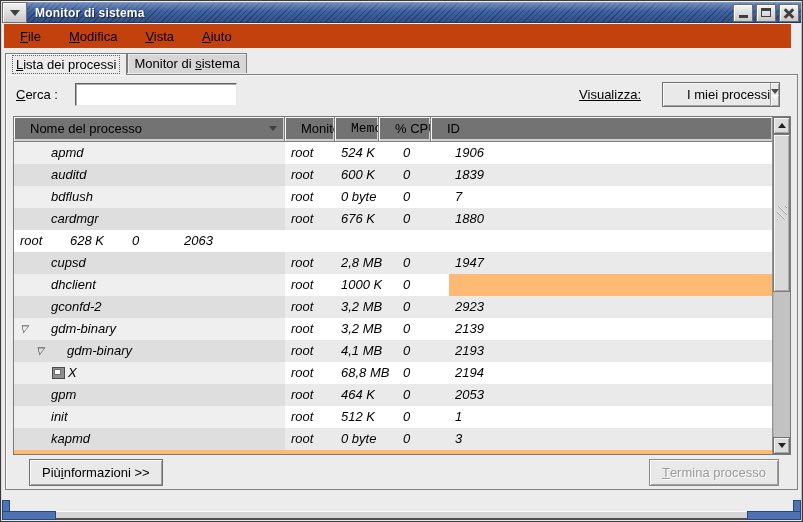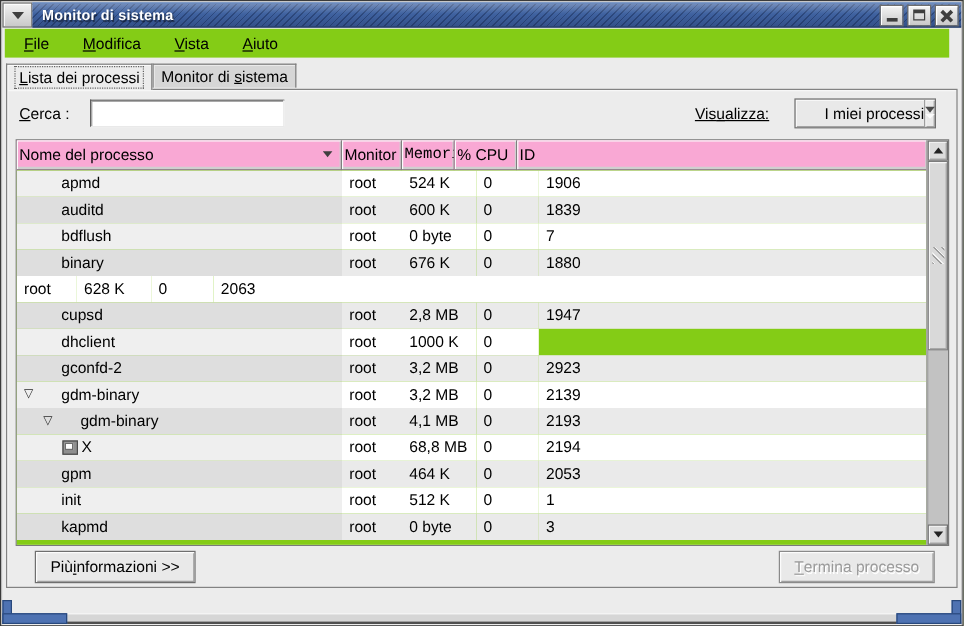--- a/index.html
+++ b/index.html
@@ -33,21 +33,21 @@
   .glyph-min { width:9px; height:3px; background:#3e3e3e; margin-top:7px; }
   .glyph-max { width:10px; height:9px; border:1px solid #3e3e3e; border-top-width:3px; }
   .glyph-close { position:relative; width:10px; height:10px; }
   .glyph-close::before, .glyph-close::after { content:""; position:absolute; left:-1px; top:4px;
         width:12px; height:3px; background:#3e3e3e; }
   .glyph-close::before { transform:rotate(45deg); }
   .glyph-close::after  { transform:rotate(-45deg); }
 
   
   .menubar { position:absolute; top:23px; left:3px; right:11px; height:24px; display:flex;
-             align-items:center; padding-left:14px; background:#84cc16; }
+             align-items:center; padding-left:14px; background:#c2410c; }
   .menu-item { margin-right:24px; padding:2px 2px; cursor:default; }
 
   
   .notebook { position:absolute; left:4px; right:4px; top:52px; bottom:31px; }
   .tabs { position:absolute; top:0; left:0; right:0; height:22px; display:flex; align-items:flex-start; z-index:2; }
   .tab { border:1px solid #7e7e7e; border-bottom:none; padding:0 6px; white-space:nowrap; }
   .tab.active { height:22px; background:#ececec; box-shadow:inset 1px 1px 0 #fafafa;
                 margin-bottom:-1px; z-index:3; display:flex; align-items:center; }
   .tab.active .focus-box { border:1px dotted #636363; padding:1px 3px; }
   .tab.inactive { height:20px; background:#d6d6d6; box-shadow:inset 1px 1px 0 #ebebeb;
@@ -72,30 +72,30 @@
                   justify-content:center; border-left:1px solid #9e9e9e; box-shadow:inset 1px 0 0 #f5f5f5; }
   .tri-dn-dark { width:0; height:0; border-left:4px solid transparent; border-right:4px solid transparent;
                  border-top:5px solid #4a4a4a; }
   .tri-dn-lite { width:0; height:0; border-left:4px solid transparent; border-right:4px solid transparent;
                  border-top:4px solid #fbfbfb; margin-top:1px; }
 
   
   .table { position:absolute; left:7px; top:41px; width:778px; height:339px;
            border:1px solid #7a7a7a; background:#fff; }
   .thead { position:absolute; left:0; top:0; right:18px; height:25px; display:flex; }
-  .hcell { background:#f9a8d4; border-right:1px solid #7f7f7f; border-bottom:1px solid #7f7f7f;
+  .hcell { background:#737373; border-right:1px solid #7f7f7f; border-bottom:1px solid #7f7f7f;
            box-shadow:inset 1px 1px 0 #fbfbfb, inset -1px -2px 0 #cfcfcf;
-           line-height:23px; padding-left:2px; position:relative; white-space:nowrap; overflow:hidden; }
+           line-height:23px; padding-left:16px; position:relative; white-space:nowrap; overflow:hidden; }
   .col-name{ width:271px; } .col-user{ width:50px; } .col-mem{ width:44px;font-family:Liberation Mono, monospace; }
   .col-cpu{ width:52px; } .col-id{ flex:1; border-right:none; }
   .sort-arrow { position:absolute; right:7px; top:9px; width:0; height:0;
                 border-left:4px solid transparent; border-right:4px solid transparent;
                 border-top:5px solid #3f3f3f; }
 
-  .tbody { position:absolute; left:0; top:25px; right:18px; bottom:0; background:#84cc16; overflow:hidden; }
+  .tbody { position:absolute; left:0; top:25px; right:18px; bottom:0; background:#fdba74; overflow:hidden;font-style:italic; }
   .prow { display:flex; height:22px; line-height:22px; }
   .cell { white-space:nowrap; overflow:hidden; }
   .cell-name { width:271px; position:relative; }
   .cell-user { width:50px; padding-left:6px; }
   .cell-mem  { width:62px; padding-left:6px; }
   .cell-cpu  { width:52px; padding-left:6px; }
   .cell-id   { flex:1; padding-left:6px; }
   .row-light .cell-name { background:#efefef; }
   .row-light .cell-other { background:#ffffff; }
   .row-dark  .cell-name { background:#dedede; }
@@ -247,21 +247,21 @@
       <span class="pname" style="left: 37px;">bdflush</span>
     </div>
     <div class="cell cell-user cell-other">root</div>
     <div class="cell cell-mem cell-other">0 byte</div>
     <div class="cell cell-cpu cell-other">0</div>
     <div class="cell cell-id cell-other">7</div>
   </div>
             <div class="prow row-dark">
     <div class="cell cell-name">
 
-      <span class="pname" style="left: 37px;">binary</span>
+      <span class="pname" style="left: 37px;">cardmgr</span>
     </div>
     <div class="cell cell-user cell-other">root</div>
     <div class="cell cell-mem cell-other">676 K</div>
     <div class="cell cell-cpu cell-other">0</div>
     <div class="cell cell-id cell-other">1880</div>
   </div>
             <div class="prow row-light">
     <div class="cell cell-user cell-other">root</div>
     <div class="cell cell-mem cell-other">628 K</div>
     <div class="cell cell-cpu cell-other">0</div>

